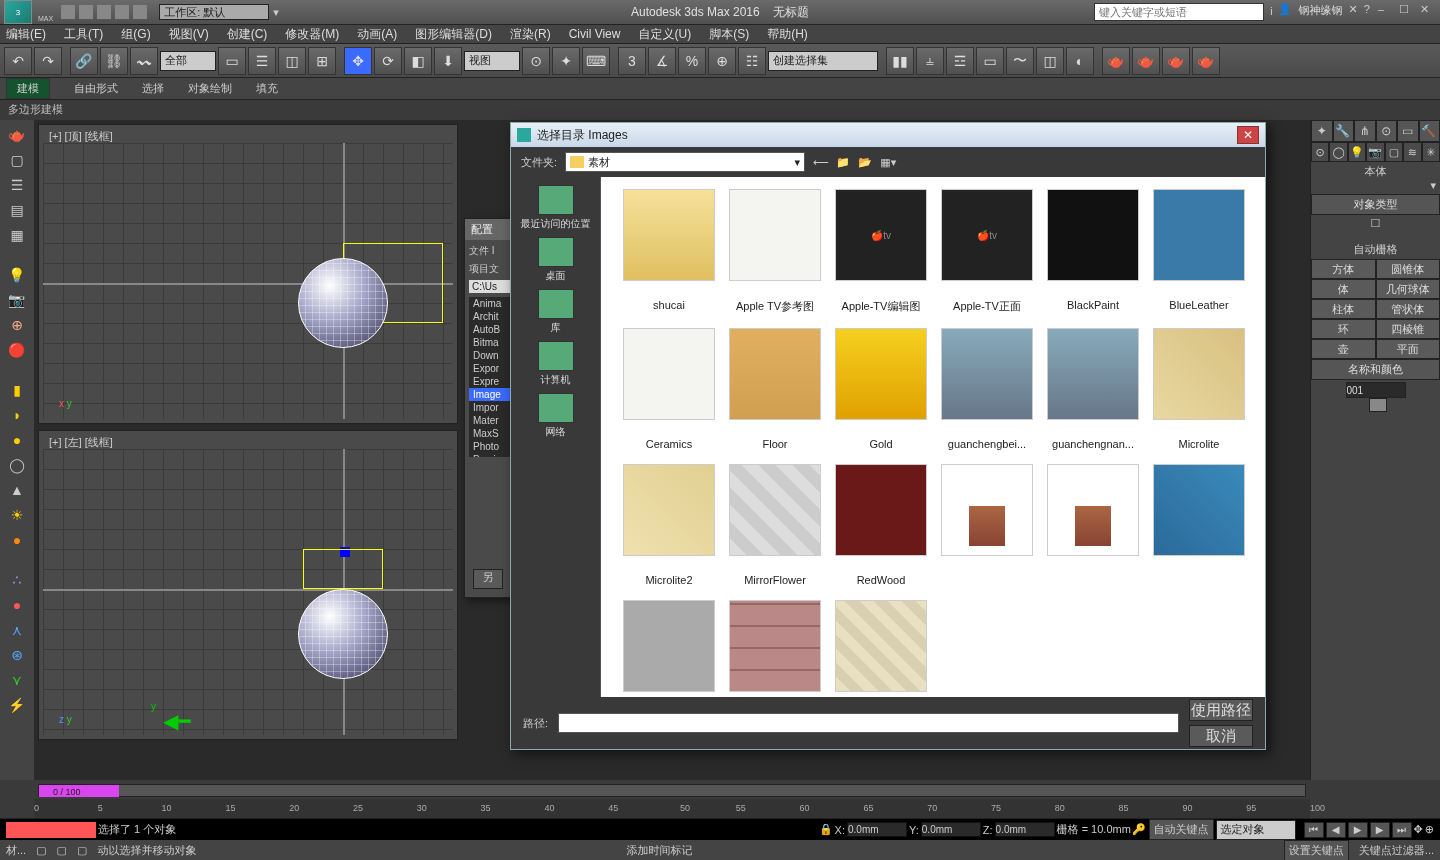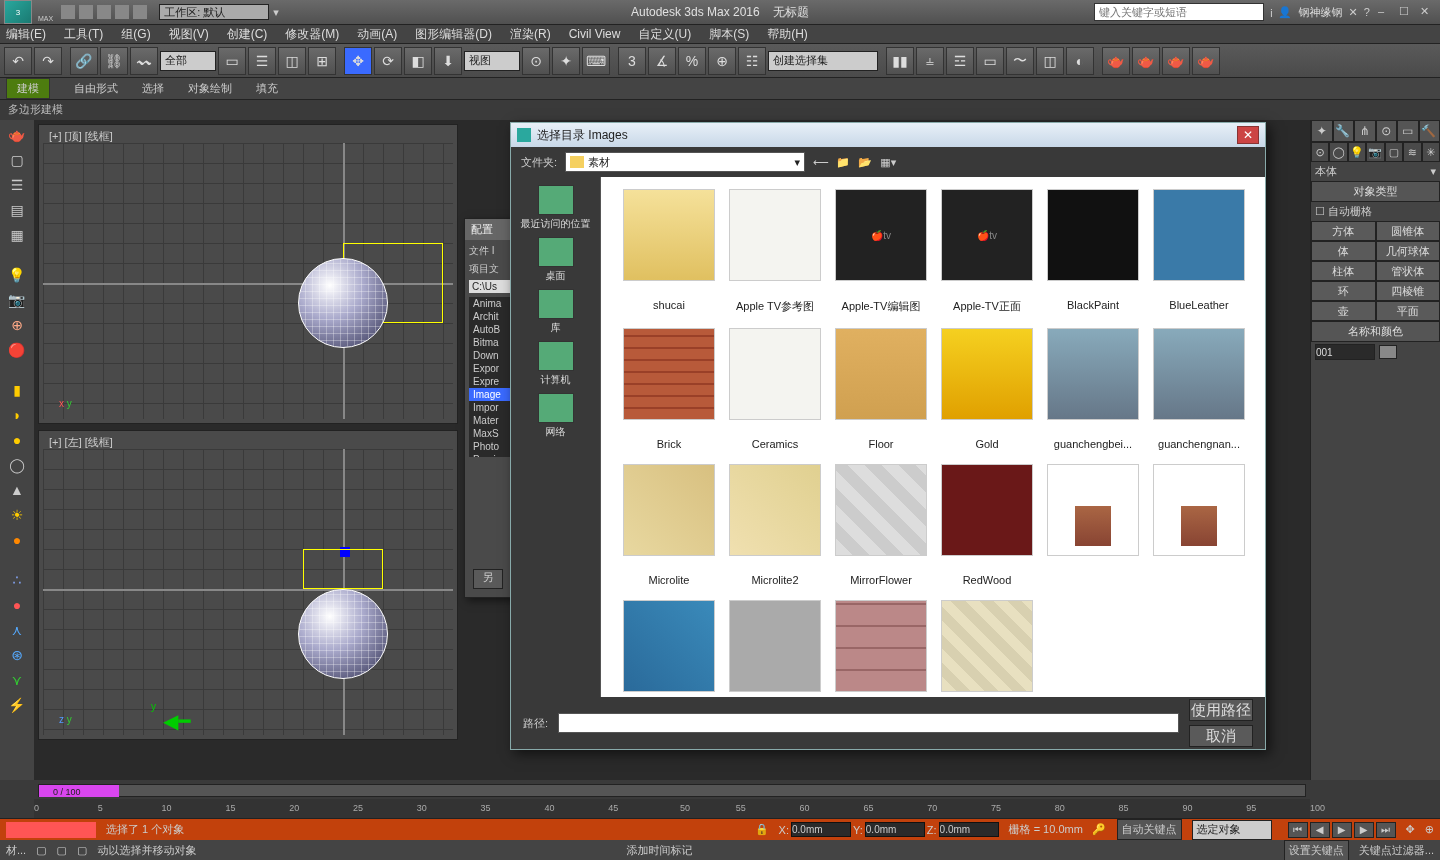--- a/index.html
+++ b/index.html
@@ -7,38 +7,38 @@
 
 
 .titlebar { height: 24px; background: linear-gradient(#6a6a6a,#505050); display: flex; align-items: center; padding: 0 4px; }
 .titlebar .logo { width: 28px; height: 24px; background: linear-gradient(135deg,#2aa89e,#1a7a72); border: 1px solid #888; margin-right: 6px; display:flex; align-items:center; justify-content:center; font-size:8px; color:#fff;}
 .titlebar .logo-sub { font-size:7px; color:#ccc; margin-right:8px; align-self:flex-end; margin-bottom:2px;}
 .tb-icons { display: flex; gap: 4px; }
 .tb-icons span { width: 14px; height: 14px; background: #888; display: inline-block; }
 .workspace { margin-left: 12px; display: flex; align-items: center; gap: 4px; font-size:11px;}
 .workspace .combo { background:#aaa; border:1px solid #222; width:110px; height:16px; display:flex; align-items:center; padding:0 4px; color:#222; font-size:11px;}
 .title-center { position:absolute; left:50%; transform:translateX(-50%); color:#e0e0e0; font-size:12px;}
-.title-right { margin-left:auto; display:flex; align-items:center; gap:6px;}
+.title-right { margin-left:auto; display:flex; align-items:flex-start; gap:6px;}
 .title-right .search { width:170px; height:18px; background:#fff; border:1px solid #333; color:#888; font-size:11px; padding:0 4px;}
 .title-right .user { color:#ddd; font-size:11px;}
 .title-right .winbtns span{ width:14px; height:14px; display:inline-block; color:#ccc; margin:0 2px;}
 
 
 .menubar { height: 20px; background: #444; display: flex; align-items: center; padding: 0 6px; gap: 18px; font-size:12px; color:#ddd; border-top:1px solid #222; border-bottom:1px solid #222;}
 .menubar span { cursor:default; }
 
 
 .maintoolbar { height: 34px; background: linear-gradient(#5a5a5a,#4a4a4a); border-bottom:1px solid #222; display:flex; align-items:center; padding:0 4px; gap:2px;}
 .tbbtn { width:28px; height:28px; background:linear-gradient(#6a6a6a,#505050); border:1px solid #333; display:flex; align-items:center; justify-content:center; font-size:14px; color:#ddd;}
 .tbsep { width:4px; }
 .combo-small { height:20px; background:#ccc; border:1px solid #222; color:#222; padding:0 4px; display:flex; align-items:center; font-size:11px;}
 
 
 .ribbon { height:22px; background:#444; border-bottom:1px solid #222; display:flex; align-items:center; padding:0 6px; gap:24px; font-size:11px;}
-.ribbon .active { background:#4d7c0f; padding:2px 10px; border:1px solid #333;font-family:Liberation Mono, monospace;}
+.ribbon .active { background:#14532d; padding:2px 10px; border:1px solid #333;font-family:Liberation Mono, monospace;}
 .polyedit { height:18px; background:#3a3a3a; padding:2px 8px; font-size:11px; color:#bbb;}
 
 
 .leftstrip { position:absolute; left:0; top:120px; width:34px; bottom:80px; background:#444; display:flex; flex-direction:column; align-items:center; padding-top:4px; gap:3px;}
 .leftstrip .ic { width:26px; height:22px; display:flex; align-items:center; justify-content:center; font-size:14px;}
 
 
 .viewports { position:absolute; left:34px; top:120px; right:130px; bottom:80px; background:#2a2a2a;}
 .vp { position:absolute; background:#4a4a4a; border:1px solid #222;}
 .vp-label { position:absolute; top:4px; left:10px; font-size:11px; color:#ccc;}
@@ -57,30 +57,30 @@
 
 
 .cmdpanel { position:absolute; right:0; top:120px; width:130px; bottom:80px; background:#444; border-left:1px solid #222; font-size:11px;}
 .cmdpanel .tabs { display:flex; height:22px;}
 .cmdpanel .tabs span{flex:1; border:1px solid #222; background:#555; display:flex; align-items:center; justify-content:center; font-size:12px;}
 .cmdpanel .row { display:flex; height:20px;}
 .cmdpanel .row span{flex:1; border:1px solid #222; background:#4a4a4a; display:flex; align-items:center; justify-content:center;}
 .cmdpanel .hdr { background:#555; text-align:center; padding:2px; border:1px solid #222; color:#ddd;}
 .cmdpanel .btns { display:grid; grid-template-columns:1fr 1fr;}
 .cmdpanel .btns button{ background:#5a5a5a; border:1px solid #222; color:#ddd; font-size:11px; height:20px;}
-.cmdpanel .field { display:flex; align-items:center; padding:2px 4px;}
+.cmdpanel .field { display:flex; align-items:center; padding:2px 4px;flex-direction:column;}
 .cmdpanel .field input{ width:60px; height:16px; background:#2a2a2a; border:1px solid #222; color:#ddd; font-size:10px;}
 .cmdpanel .swatch{ width:18px; height:14px; background:#888; border:1px solid #222; margin-left:4px;}
 
 
 .timeline { position:absolute; left:34px; right:130px; bottom:42px; height:36px; background:#3a3a3a; display:flex; flex-direction:column;}
 .timeline .slider { height:14px; background:#555; border:1px solid #222; margin:2px 4px; position:relative;}
 .timeline .slider .thumb{position:absolute; left:0; top:0; width:80px; height:12px; background:#d946ef;}
 .timeline .ruler{ height:20px; background:#333; position:relative; font-size:9px; color:#aaa;}
-.statusbar { position:absolute; left:0; right:0; bottom:20px; height:22px; background:#c2410c; border-top:1px solid #222; display:flex; align-items:center; gap:10px; padding:0 6px; font-size:11px;}
+.statusbar { position:absolute; left:0; right:0; bottom:20px; height:22px; background:#000000; border-top:1px solid #222; display:flex; align-items:center; gap:2px; padding:0 6px; font-size:11px;}
 .statusbar .coord { display:flex; align-items:center; gap:2px;}
 .statusbar .coord input{width:60px; height:15px; background:#2a2a2a; border:1px solid #111; color:#ccc; font-size:10px;}
 .statusbar2 { position:absolute; left:0; right:0; bottom:0; height:20px; background:#444; display:flex; align-items:center; padding:0 6px; font-size:11px; gap:10px;}
 .playback { display:flex; gap:2px; margin-left:6px;}
 .playback span{width:20px; height:16px; background:#555; border:1px solid #222; display:flex; align-items:center; justify-content:center; font-size:10px;}
 
 
 .projdlg { position:absolute; left:464px; top:218px; width:200px; height:380px; background:#4a4a4a; border:1px solid #222; box-shadow:3px 3px 8px rgba(0,0,0,.5);}
 .projdlg .t { background:#666; color:#eee; padding:3px 6px; font-size:11px;}
 .projdlg .list { background:#2a2a2a; margin:4px; height:160px; overflow:hidden;}
@@ -406,24 +406,20 @@
           </div>
           <div class="item">
             <div class="thumb th-black"></div>
             <div class="lbl">BlackPaint</div>
           </div>
           <div class="item">
             <div class="thumb th-blue"></div>
             <div class="lbl">BlueLeather</div>
           </div>
           <div class="item">
-            <div class="thumb th-brick"></div>
-            <div class="lbl">Brick</div>
-          </div>
-          <div class="item">
             <div class="thumb th-white"></div>
             <div class="lbl">Ceramics</div>
           </div>
           <div class="item">
             <div class="thumb th-wood"></div>
             <div class="lbl">Floor</div>
           </div>
           <div class="item">
             <div class="thumb th-gold"></div>
             <div class="lbl">Gold</div>

